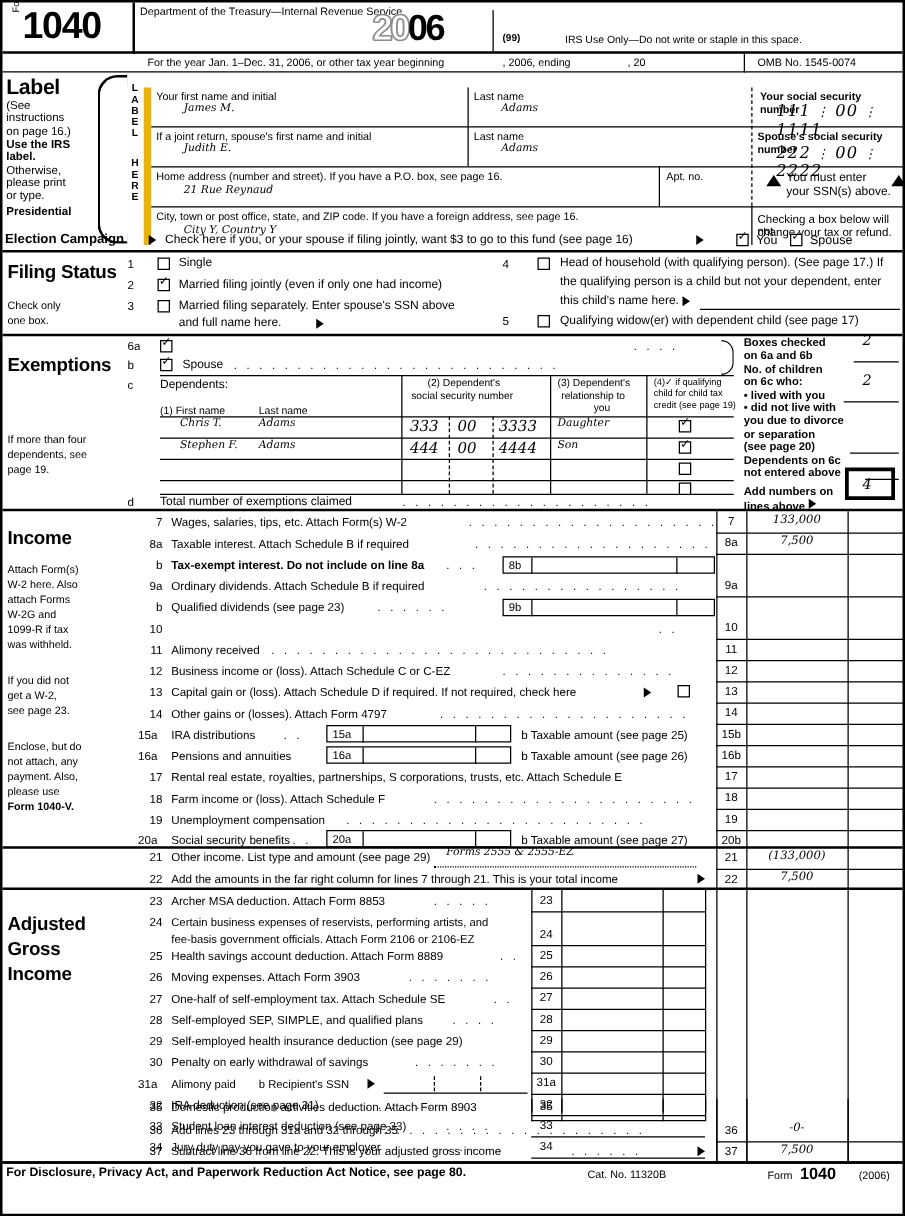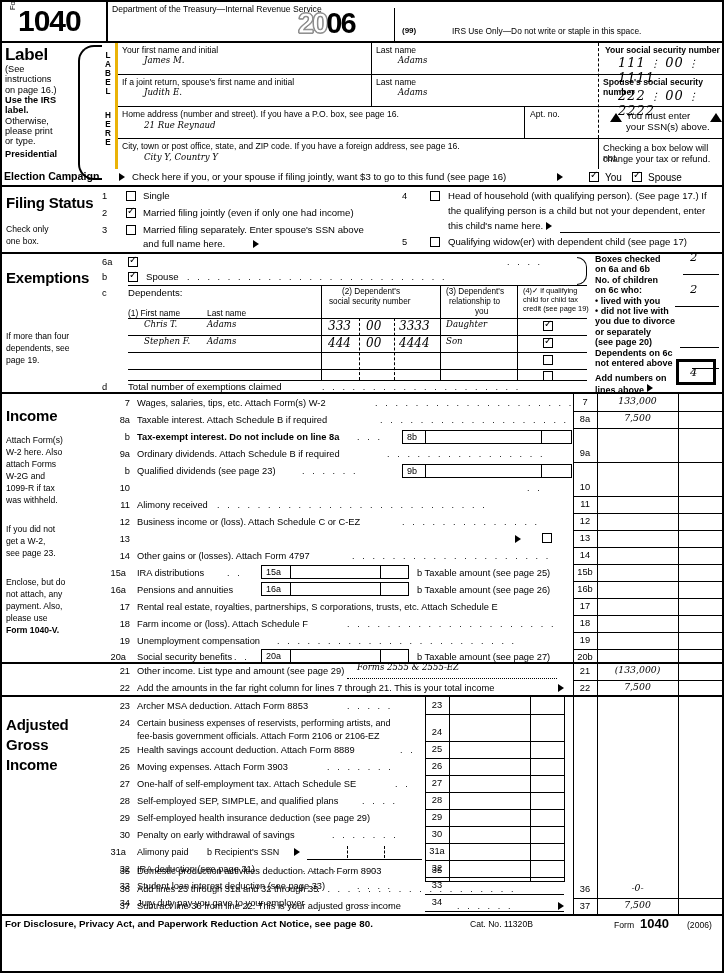--- a/index.html
+++ b/index.html
@@ -33,21 +33,21 @@
   .omb-div { position:absolute; left:593px; top:0; width:1px; height:15px; background:#000; }
   .labelblk { position:relative; height:144px; border-bottom:2px solid #000; }
   .lb-left { position:absolute; left:0; top:0; width:76px; height:144px; padding:2px 3px; }
   .lb-title { font-size:17px; font-weight:bold; letter-spacing:-.3px; }
   .lb-txt { font-size:9.2px; }
   .lb-txt.b { font-weight:bold; }
   .brace { position:absolute; left:76px; top:2px; width:24px; height:135px;
      border:2px solid #000; border-right:none; border-radius:16px 0 0 16px; }
   .vert { position:absolute; left:100px; top:6px; width:12px; text-align:center;
      font-size:8.2px; font-weight:bold; line-height:9px; }
-  .lb-grid { position:absolute; left:113px; top:0; right:0; height:126px; border-left:3px solid #eab308; }
+  .lb-grid { position:absolute; left:113px; top:12px; right:0; height:126px; border-left:6px solid #eab308; }
   .cell { position:absolute; font-size:8.6px; }
   .hl { position:absolute; background:#000; height:1px; }
   .vl { position:absolute; background:#000; width:1px; }
   .vdash { position:absolute; width:0; border-left:1px dashed #000; }
   .pres { position:absolute; left:0; top:126px; width:724px; height:16px; }
   
   .cb { display:inline-block; width:10px; height:10px; border:1px solid #000;
         position:relative; vertical-align:-1px; background:#fff; }
   .cb.on::after { content:"✓"; position:absolute; left:0px; top:-4px;
         font-size:10px; font-family:"DejaVu Sans", sans-serif; }
@@ -84,20 +84,27 @@
     <span class="hdr-div"></span>
     <span class="hdr-dept">Department of the Treasury—Internal Revenue Service</span>
     <span class="yr">
       <span class="hollow">20</span><span>06</span>
     </span>
     <span class="hdr-sep"></span>
     <span class="hdr-99">(99)</span>
     <span class="hdr-irs">IRS Use Only—Do not write or staple in this space.</span>
   </div>
 
+  <div class="tyrow">
+    <span class="t" style="left:116px">For the year Jan. 1–Dec. 31, 2006, or other tax year beginning</span>
+    <span class="t" style="left:400px">, 2006, ending</span>
+    <span class="t" style="left:500px">, 20</span>
+    <span class="omb-div"></span>
+    <span class="t" style="left:604px">OMB No. 1545-0074</span>
+  </div>
 
   <div class="labelblk">
     <div class="lb-left">
       <div class="lb-title">Label</div>
       <div class="lb-txt">(See</div>
       <div class="lb-txt">instructions</div>
       <div class="lb-txt">on page 16.)</div>
       <div class="lb-txt b">Use the IRS</div>
       <div class="lb-txt b">label.</div>
       <div class="lb-txt">Otherwise,</div>
@@ -277,21 +284,21 @@
       </div>
       <div>No. of children</div>
       <div>on 6c who:</div>
       <div style="position:relative">
         <span>• lived with you</span>
         <span class="hand" style="position:absolute;left:95px;top:-12px;font-weight:normal">2</span>
         <span class="hl" style="left:80px;top:10px;width:44px"></span>
       </div>
       <div>• did not live with</div>
       <div>you due to divorce</div>
-      <div>or separately</div>
+      <div>or separation</div>
       <div style="position:relative">
         <span>(see page 20)</span>
         <span class="hand" style="position:absolute;left:95px;top:-12px;font-weight:normal"></span>
         <span class="hl" style="left:85px;top:10px;width:39px"></span>
       </div>
       <div>Dependents on 6c</div>
       <div style="position:relative">
         <span>not entered above</span>
         <span class="hand" style="position:absolute;left:103px;top:-12px;font-weight:normal"></span>
         <span class="hl" style="left:97px;top:10px;width:27px"></span>
@@ -381,20 +388,21 @@
     <span class="amt hand" style="left:595px; top:104px; width:81px"></span>
 
     <span class="lnum" style="left:108px; top:123px">12</span>
     <span class="ltxt" style="left:135px; top:123px">Business income or (loss). Attach Schedule C or C-EZ</span>
     <span class="cell lead" style="left:400px;top:123px">. . . . . . . . . . . . . .</span>
     <span class="hl" style="left:571px; top:136px; width:151px"></span>
     <span class="amt" style="left:571px; top:122px; width:24px">12</span>
     <span class="amt hand" style="left:595px; top:121px; width:81px"></span>
 
     <span class="lnum" style="left:108px; top:140px">13</span>
+    <span class="ltxt" style="left:135px; top:140px">Capital gain or (loss). Attach Schedule D if required. If not required, check here</span>
     <span style="position:absolute;left:513px;top:141px"><span class="tri"></span></span>
     <span class="cb" style="position:absolute;left:540px;top:139px"></span>
     <span class="hl" style="left:571px; top:153px; width:151px"></span>
     <span class="amt" style="left:571px; top:139px; width:24px">13</span>
     <span class="amt hand" style="left:595px; top:138px; width:81px"></span>
 
     <span class="lnum" style="left:108px; top:157px">14</span>
     <span class="ltxt" style="left:135px; top:157px">Other gains or (losses). Attach Form 4797</span>
     <span class="cell lead" style="left:350px;top:157px">. . . . . . . . . . . . . . . . . . . .</span>
     <span class="hl" style="left:571px; top:170px; width:151px"></span>

